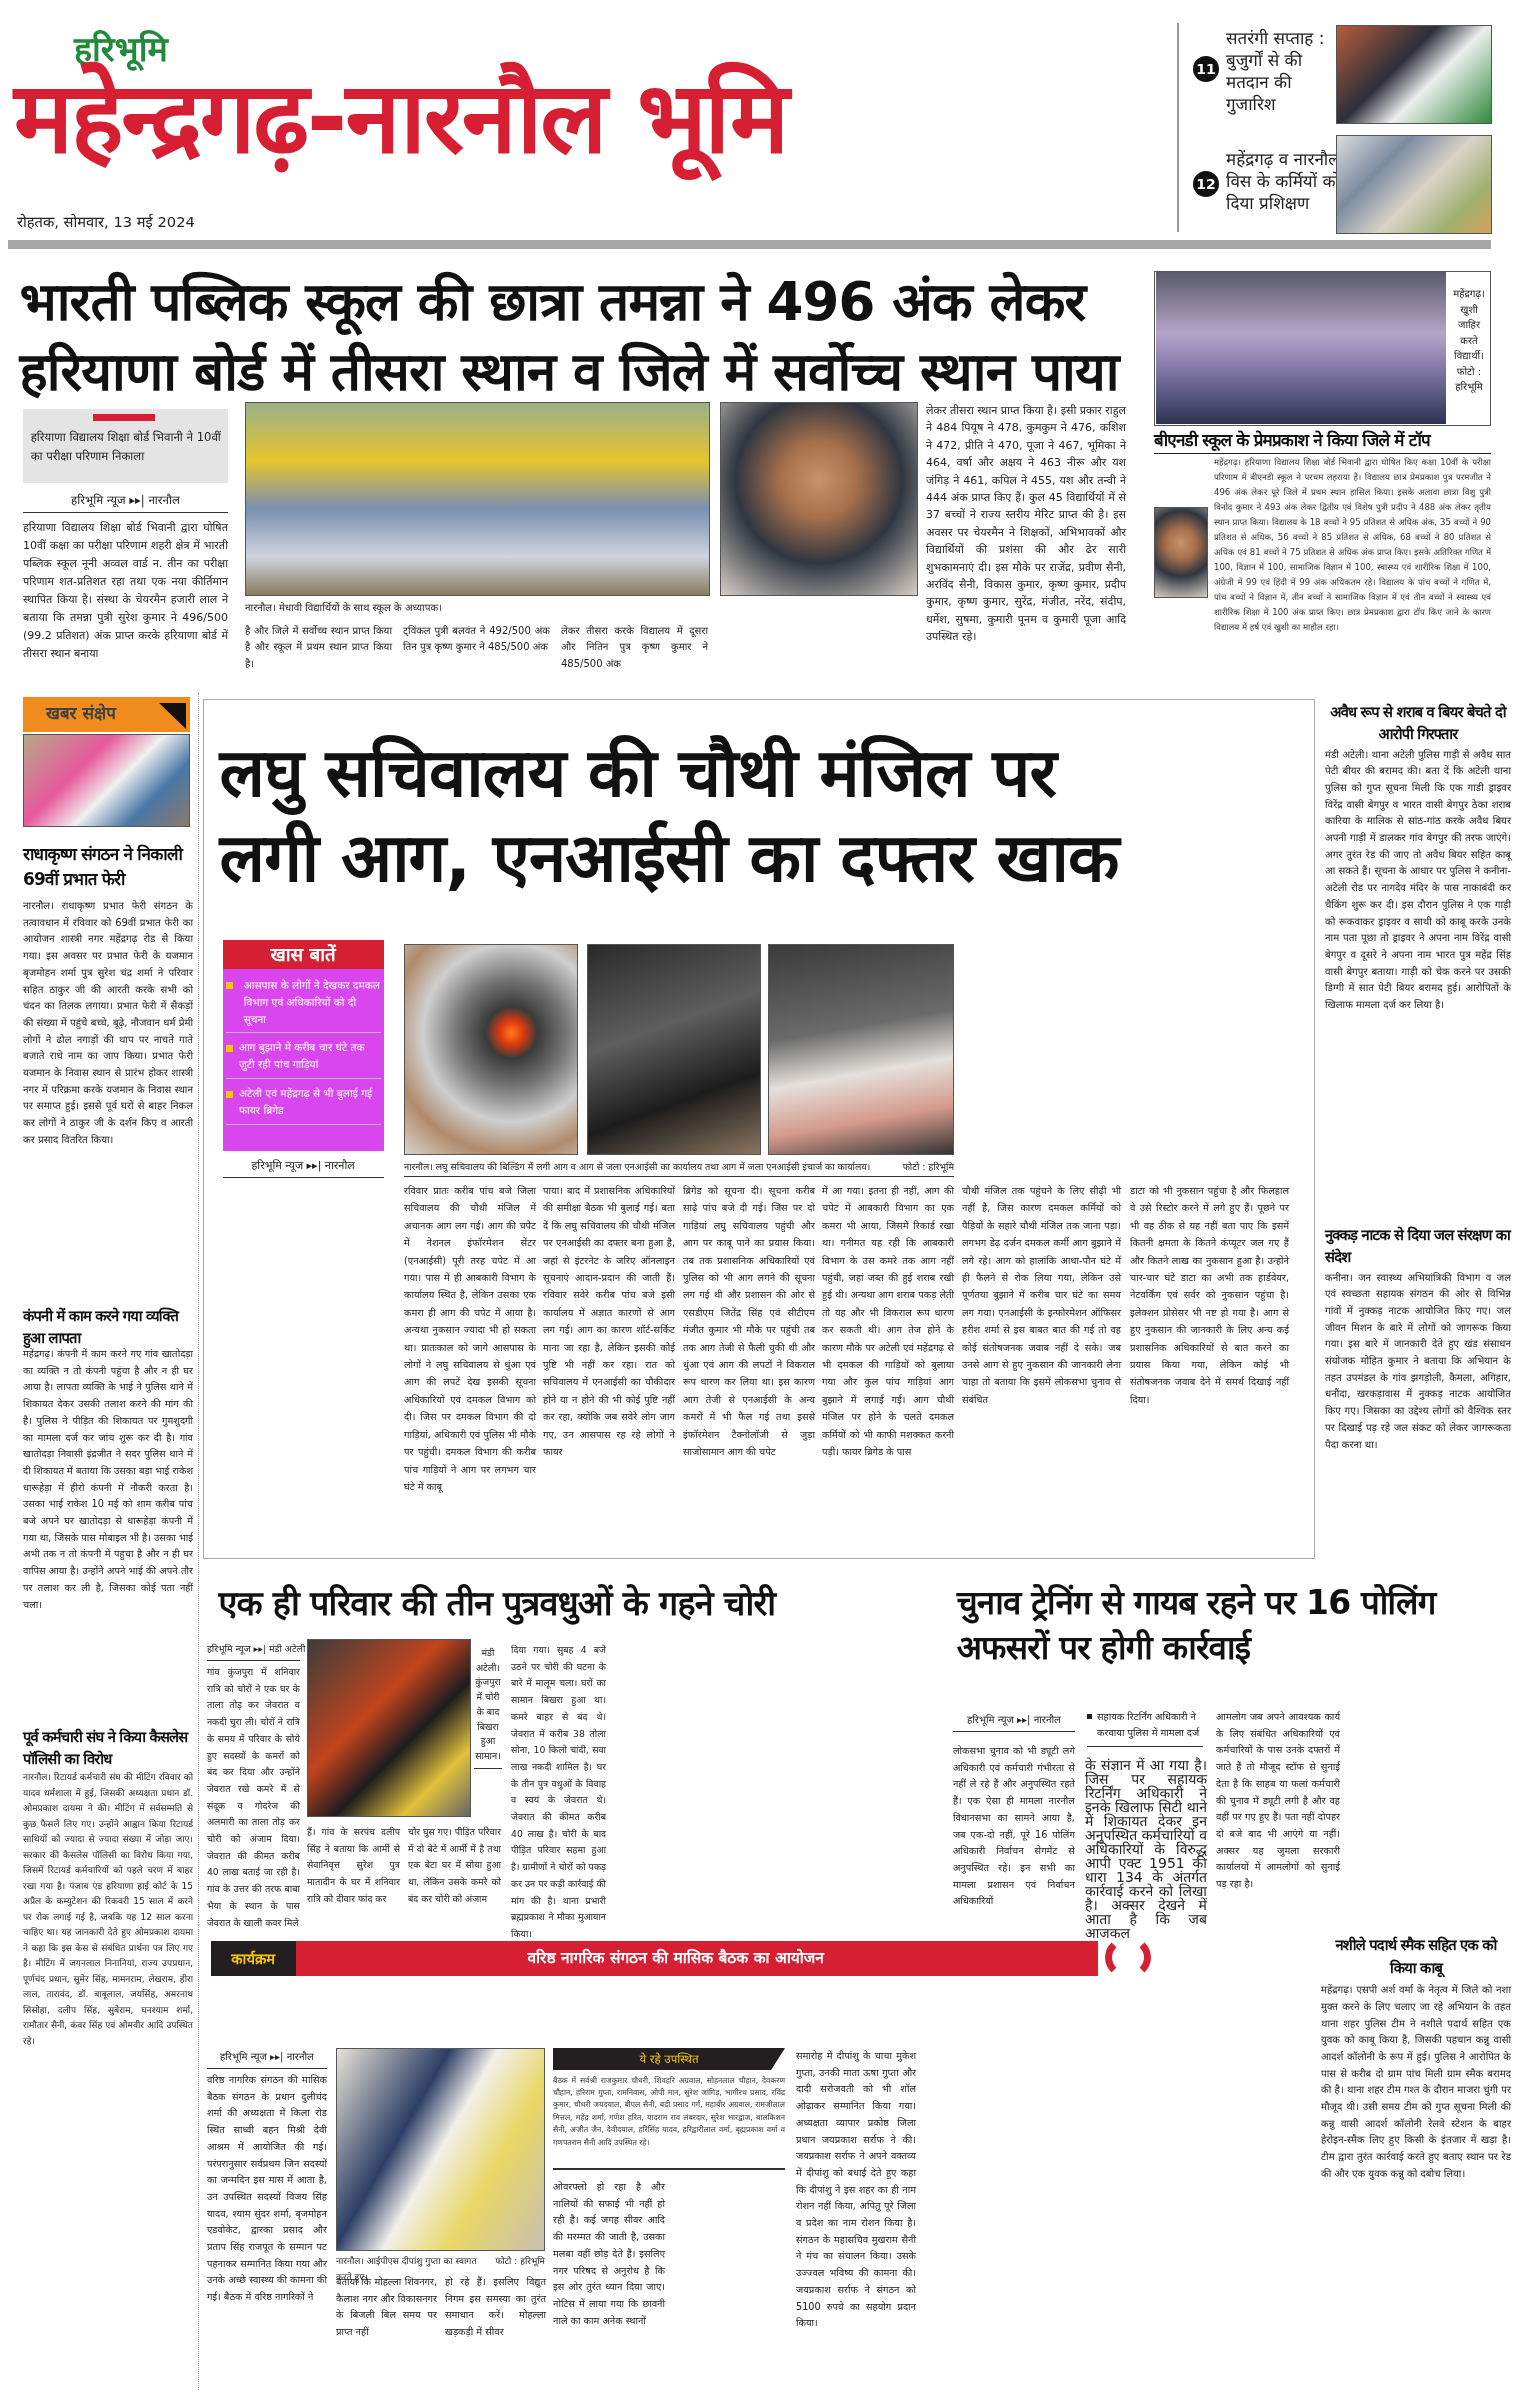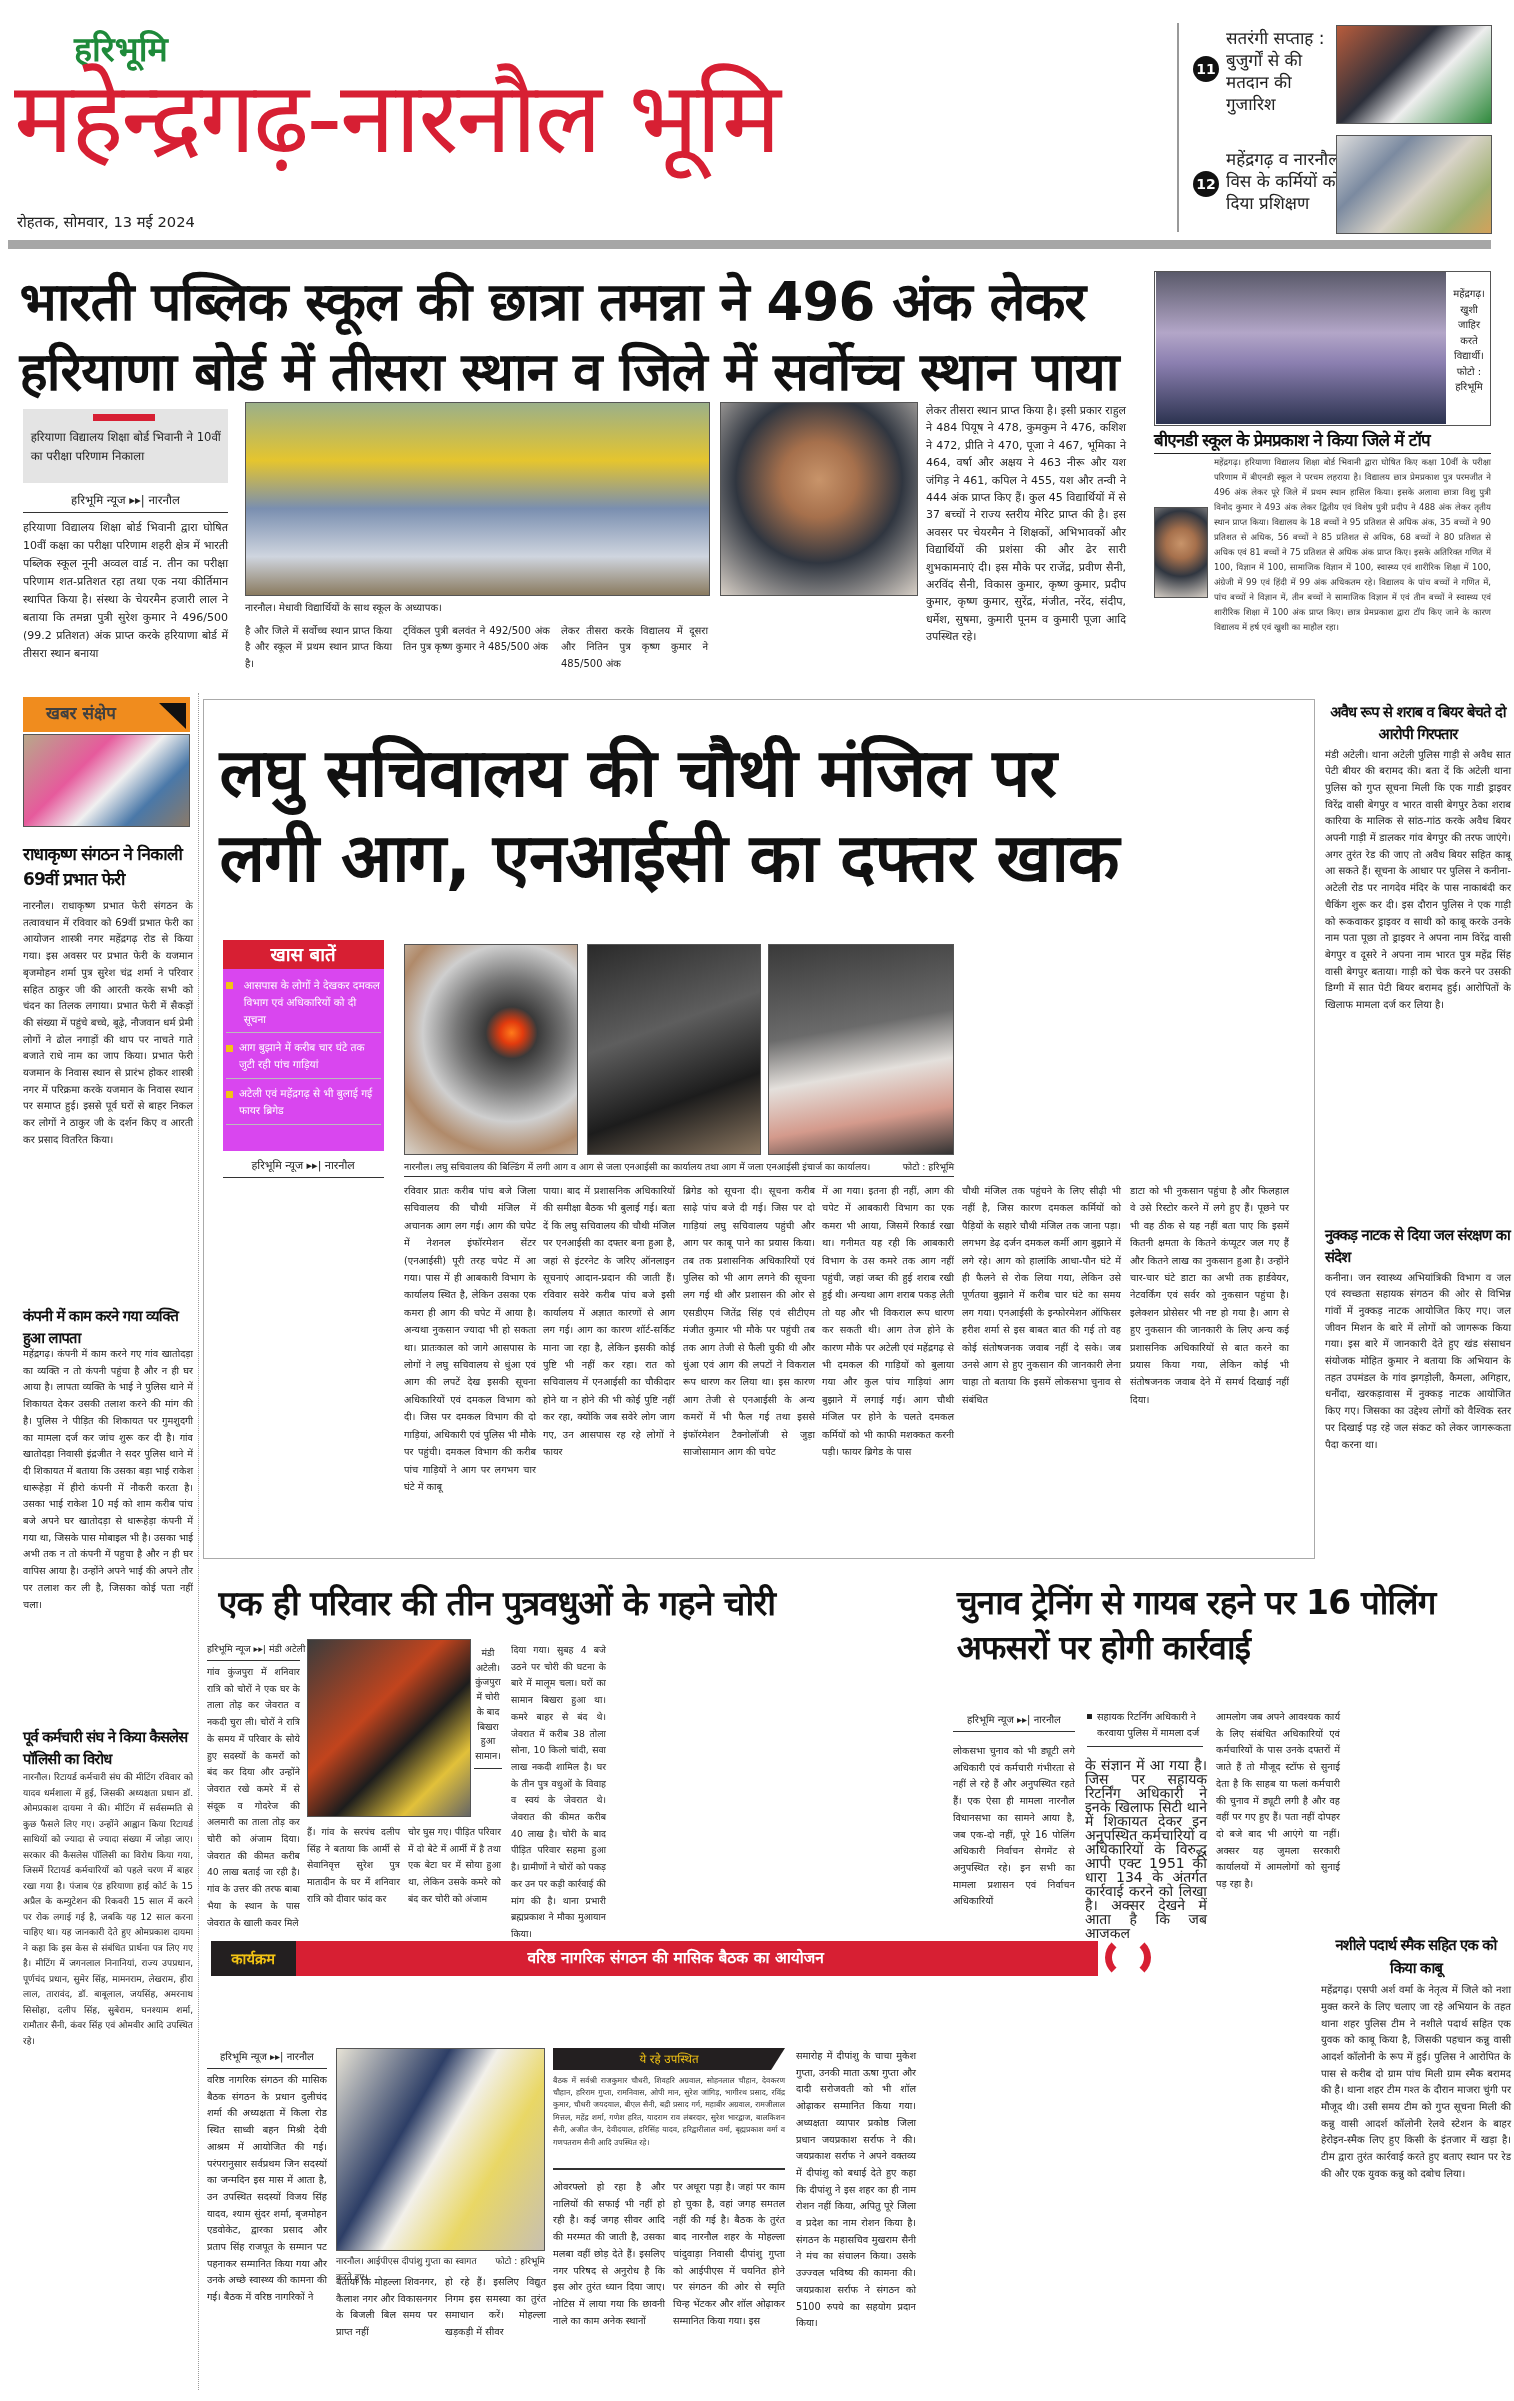--- a/index.html
+++ b/index.html
@@ -19,21 +19,21 @@
 .photo.portrait{background:radial-gradient(circle at 50% 40%,#c8946a 0,#a6704c 25%,#303640 55%,#d7cfc6 100%)}
 .rule{background:#333}
 .vdots{border-left:1.5px dotted #999}
 ul.kb{list-style:none}
 </style>
 </head>
 <body>
 
 <div class="abs" style="left:0;top:0;width:1514px;height:252px">
   <div class="abs" style="left:74px;top:25px;font-size:34px;font-weight:bold;color:#1e8a3a">हरिभूमि</div>
-  <div class="abs" style="left:14px;top:50px;font-size:99px;font-weight:normal;color:#d71f33;letter-spacing:-2.3px;white-space:nowrap;line-height:136px">महेन्द्रगढ़-नारनौल भूमि</div>
+  <div class="abs" style="left:14px;top:50px;font-size:99px;font-weight:bold;color:#d71f33;letter-spacing:-2.3px;white-space:nowrap;line-height:136px">महेन्द्रगढ़-नारनौल भूमि</div>
   <div class="abs" style="left:17px;top:211px;font-size:14.7px;color:#222">रोहतक, सोमवार, 13 मई 2024</div>
   <div class="abs" style="left:1177px;top:23px;width:1.5px;height:209px;background:#999"></div>
   <div class="abs" style="left:1193px;top:23px;width:155px;height:101px">
     <div class="abs" style="left:0;top:33px;width:26px;height:26px;border-radius:50%;background:#111;color:#fff;font-weight:bold;font-size:14px;text-align:center;line-height:26px">11</div>
     <div class="abs" style="left:33px;top:3.9px;width:116px;font-size:17px;line-height:22px;color:#222">सतरंगी सप्ताह : बुजुर्गों से की मतदान की गुजारिश</div>
   </div>
   <div class="abs photo" style="left:1336px;top:25px;width:156px;height:99px;background:linear-gradient(135deg,#b85c3c,#2c2f3a 40%,#eee 60%,#2f8a3c)"></div>
   <div class="abs" style="left:1193px;top:136px;width:155px;height:101px">
     <div class="abs" style="left:0;top:35px;width:26px;height:26px;border-radius:50%;background:#111;color:#fff;font-weight:bold;font-size:14px;text-align:center;line-height:26px">12</div>
     <div class="abs" style="left:33px;top:11.6px;width:116px;font-size:17px;line-height:22px;color:#222">महेंद्रगढ़ व नारनौल विस के कर्मियों को दिया प्रशिक्षण</div>
@@ -171,21 +171,20 @@
   <div class="abs cap" style="left:133px;top:321px;width:155px;font-size:9px">नारनौल। आईपीएस दीपांशु गुप्ता का स्वागत करते हुए।</div>
   <div class="abs cap" style="left:288px;top:321px;width:54px;font-size:9px;text-align:right">फोटो : हरिभूमि</div>
   <div class="abs txt" style="left:133px;top:341px;width:101px;font-size:9.7px;line-height:16.7px">बताया कि मोहल्ला शिवनगर, कैलाश नगर और विकासनगर के बिजली बिल समय पर प्राप्त नहीं</div>
   <div class="abs txt" style="left:242px;top:341px;width:101px;font-size:9.7px;line-height:16.7px">हो रहे हैं। इसलिए विद्युत निगम इस समस्या का तुरंत समाधान करें। मोहल्ला खड़कड़ी में सीवर</div>
   <div class="abs" style="left:350px;top:115px;width:232px;height:108px">
     <div style="background:#231f20;color:#f2c314;font-weight:normal;font-size:11.6px;text-align:center;height:22px;line-height:22px;clip-path:polygon(0 0,100% 0,94% 100%,0 100%)">ये रहे उपस्थित</div>
     <div style="font-size:7.7px;line-height:12.4px;color:#333;margin-top:4.6px;text-align:justify">बैठक में सर्वश्री राजकुमार चौधरी, शिवहरि अग्रवाल, सोहनलाल चौहान, देवकरण चौहान, हरिराम गुप्ता, रामनिवास, ओपी मान, सुरेश जांगिड़, भागीरथ प्रसाद, रविंद्र कुमार, चौधरी जयदयाल, बीएल सैनी, बद्री प्रसाद गर्ग, महाबीर अग्रवाल, रामजीलाल मित्तल, महेंद्र शर्मा, गणेश हरित, यादराम राव लंबरदार, सुरेश भारद्वाज, बालकिशन सैनी, अजीत जैन, देवीदयाल, हरिसिंह यादव, हरिद्वारीलाल वर्मा, बृह्मप्रकाश वर्मा व गणपतराम सैनी आदि उपस्थित रहे।</div>
   </div>
   <div class="abs rule" style="left:350px;top:235px;width:232px;height:1.5px"></div>
   <div class="abs txt" style="left:350px;top:246px;width:112px;font-size:9.7px;line-height:16.7px">ओवरफ्लो हो रहा है और नालियों की सफाई भी नहीं हो रही है। कई जगह सीवर आदि की मरम्मत की जाती है, उसका मलबा वहीं छोड़ देते हैं। इसलिए नगर परिषद से अनुरोध है कि इस ओर तुरंत ध्यान दिया जाए। नोटिस में लाया गया कि छावनी नाले का काम अनेक स्थानों</div>
-  <div class="abs txt" style="left:470px;top:246px;width:112px;font-size:9.7px;line-height:16.7px">पर अधूरा पड़ा है। जहां पर काम हो चुका है, वहां जगह समतल नहीं की गई है। बैठक के तुरंत बाद नारनौल शहर के मोहल्ला चांदुवाड़ा निवासी दीपांशु गुप्ता को आईपीएस में चयनित होने पर संगठन की ओर से स्मृति चिन्ह भेंटकर और शॉल ओढ़ाकर सम्मानित किया गया। इस</div>
   <div class="abs txt" style="left:593px;top:115px;width:120px;font-size:9.7px;line-height:16.7px">समारोह में दीपांशु के चाचा मुकेश गुप्ता, उनकी माता ऊषा गुप्ता और दादी सरोजवती को भी शॉल ओढ़ाकर सम्मानित किया गया। अध्यक्षता व्यापार प्रकोष्ठ जिला प्रधान जयप्रकाश सर्राफ ने की। जयप्रकाश सर्राफ ने अपने वक्तव्य में दीपांशु को बधाई देते हुए कहा कि दीपांशु ने इस शहर का ही नाम रोशन नहीं किया, अपितु पूरे जिला व प्रदेश का नाम रोशन किया है। संगठन के महासचिव मुखराम सैनी ने मंच का संचालन किया। उसके उज्ज्वल भविष्य की कामना की। जयप्रकाश सर्राफ ने संगठन को 5100 रुपये का सहयोग प्रदान किया।</div>
 </div>
 
 <div class="abs" style="left:1321px;top:1933px;width:190px;height:465px">
   <div class="hd" style="font-size:14.7px;line-height:23px;text-align:center">नशीले पदार्थ स्मैक सहित एक को किया काबू</div>
   <div class="txt" style="font-size:10px;line-height:16.7px;margin-top:3.1px">महेंद्रगढ़। एसपी अर्श वर्मा के नेतृत्व में जिले को नशा मुक्त करने के लिए चलाए जा रहे अभियान के तहत थाना शहर पुलिस टीम ने नशीले पदार्थ सहित एक युवक को काबू किया है, जिसकी पहचान कन्नु वासी आदर्श कॉलोनी के रूप में हुई। पुलिस ने आरोपित के पास से करीब दो ग्राम पांच मिली ग्राम स्मैक बरामद की है। थाना शहर टीम गश्त के दौरान माजरा चुंगी पर मौजूद थी। उसी समय टीम को गुप्त सूचना मिली की कन्नु वासी आदर्श कॉलोनी रेलवे स्टेशन के बाहर हेरोइन-स्मैक लिए हुए किसी के इंतजार में खड़ा है। टीम द्वारा तुरंत कार्रवाई करते हुए बताए स्थान पर रेड की और एक युवक कन्नु को दबोच लिया।</div>
 </div>
 
 
 </body></html>

